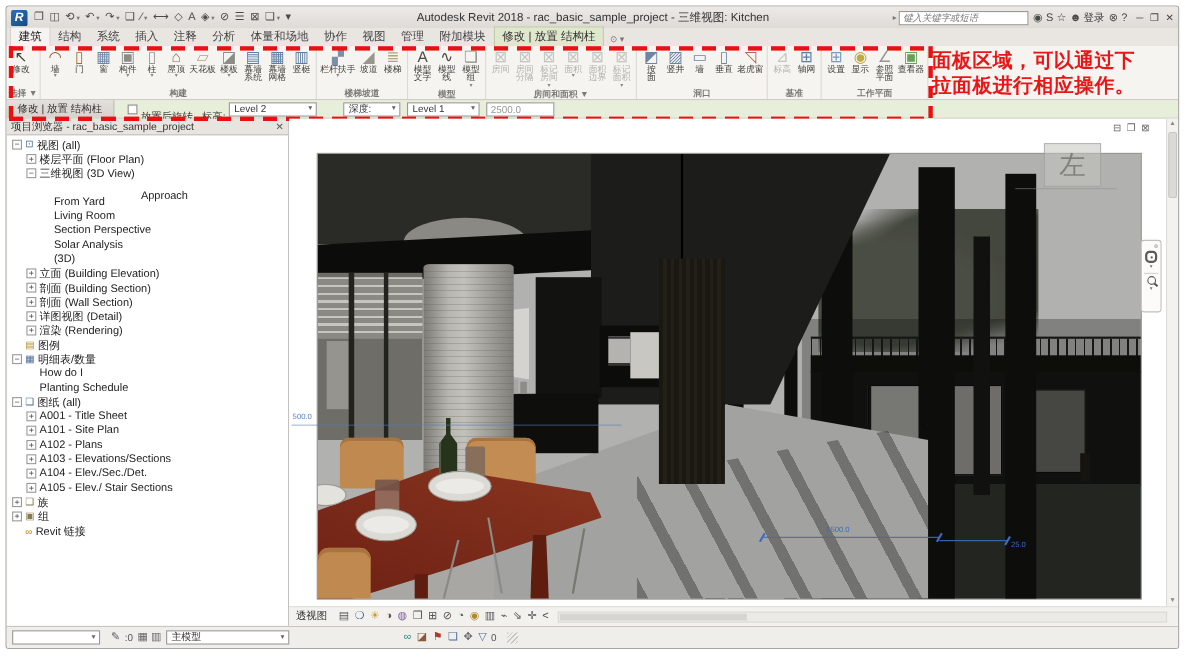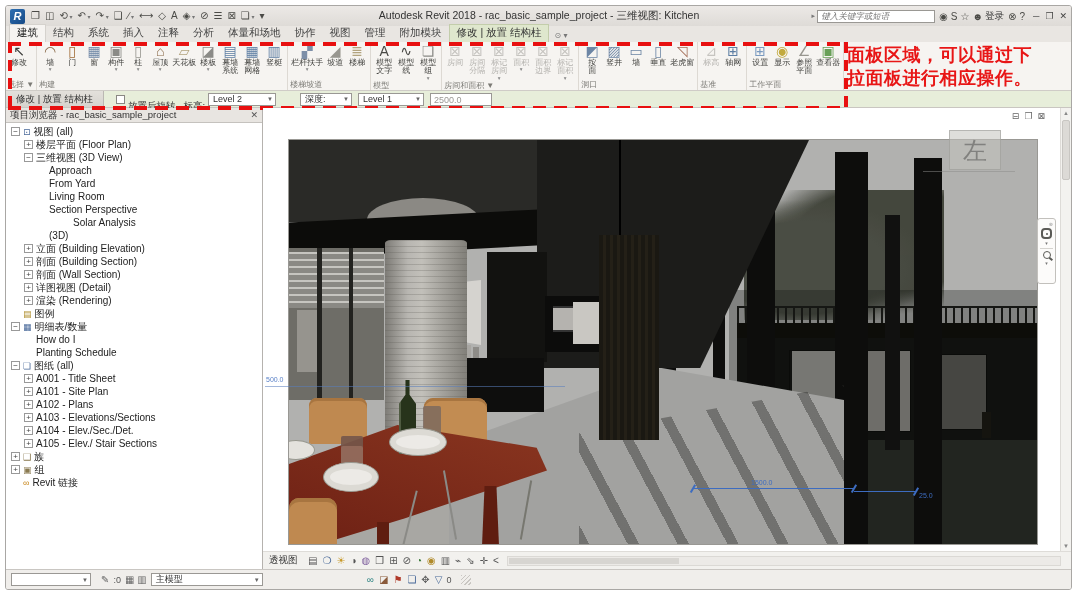--- a/index.html
+++ b/index.html
@@ -28,21 +28,21 @@
   
   .ribbon { height:49px; background:#f6f4f1; border-bottom:1px solid #cfccc7; display:flex; flex:0 0 auto; position:relative; }
   .panels { display:flex; width:842px; overflow:hidden; }
   .panel { display:flex; flex-direction:column; border-right:1px solid #ddd9d3; }
   .panel .btns { flex:1; display:flex; align-items:flex-start; padding:1px 2px 0; gap:0; }
   .rbtn { display:flex; flex-direction:column; align-items:center; min-width:22px; padding:0 1px; font-size:8px; line-height:1.05; color:#3f3f3c; text-align:center; cursor:default; }
   .rbtn .rico { font-size:14px; height:16px; line-height:16px; }
   .rbtn.gray { color:#b3b1ad; }
   .rbtn.gray .rico { color:#c6c4c0 !important; }
   .rbtn .car { font-size:5.5px; color:#888; line-height:4px; }
-  .plabel { height:11px; line-height:11px; font-size:8px; color:#7b7a75; text-align:left; white-space:nowrap; padding:0 2px; }
+  .plabel { height:11px; line-height:11px; font-size:8px; color:#7b7a75; text-align:center; white-space:nowrap; padding:0 2px;font-weight:bold; }
   .annot { position:absolute; right:2px; top:2px; width:222px; font-size:18px; font-weight:bold; color:#e81616; line-height:1.28; letter-spacing:0.5px; }
   .redbox { position:absolute; pointer-events:none; }
   .redbox .e { position:absolute; background:repeating-linear-gradient(90deg,#e81010 0 13px,transparent 13px 21px); height:4px; left:0; right:0; }
   .redbox .v { position:absolute; background:repeating-linear-gradient(180deg,#e81010 0 11px,transparent 11px 18px); width:4px; top:0; bottom:0; }
 
   
   .optbar { height:17px; background:#e7eeda; border-bottom:1px solid #c9c6c1; display:flex; align-items:center; font-size:9.5px; color:#333; flex:0 0 auto; }
   .opt-ctx { background:linear-gradient(#e3e0db,#d6d3ce); border-right:1px solid #bbb8b3; height:100%; display:flex; align-items:center; padding:0 10px; white-space:nowrap; }
   .optbar .cb { width:9px; height:9px; border:1px solid #8a8884; background:#fff; margin:0 3px 0 12px; }
   .optbar label { margin-right:8px;margin-top:15px; }
@@ -376,21 +376,21 @@
       <div class="v" style="left:0;bottom:-6px;"></div>
       <div class="v" style="right:0;bottom:-6px;"></div>
     </div>
   </div>
 
   <div class="optbar">
     <div class="opt-ctx">修改 | 放置 结构柱</div>
     <span class="cb"></span>
     <label>放置后旋转</label>
     <label style="margin-right:3px;">标高:</label>
-    <span class="sel" style="width:68px;">
+    <span class="sel" style="width:80px;">
           <span style="flex:1;">Level 2</span>
           <span class="sv">▼</span>
         </span>
     <span class="sel" style="width:52px;margin-left:18px;">
           <span style="flex:1;">深度:</span>
           <span class="sv">▼</span>
         </span>
     <span class="sel" style="width:66px;">
           <span style="flex:1;">Level 1</span>
           <span class="sv">▼</span>
@@ -412,37 +412,37 @@
               <span class="tlab">视图 (all)</span>
             </div>
             <div class="trow" style="padding-left: 18px;">
               <span class="texp">+</span>
               <span class="tlab">楼层平面 (Floor Plan)</span>
             </div>
             <div class="trow" style="padding-left: 18px;">
               <span class="texp">−</span>
               <span class="tlab">三维视图 (3D View)</span>
             </div>
+            <div class="trow" style="padding-left: 31px; flex-direction: column;">
+              <span class="texp none"></span>
+              <span class="tlab">Approach</span>
+            </div>
+            <div class="trow" style="padding-left: 31px; align-items: center;">
+              <span class="texp none"></span>
+              <span class="tlab">From Yard</span>
+            </div>
             <div class="trow" style="padding-left: 31px;">
               <span class="texp none"></span>
-              <span class="tlab">Approach</span>
-            </div>
-            <div class="trow" style="padding-left: 31px; align-items: center;">
-              <span class="texp none"></span>
-              <span class="tlab">From Yard</span>
+              <span class="tlab">Living Room</span>
             </div>
             <div class="trow" style="padding-left: 31px;">
               <span class="texp none"></span>
-              <span class="tlab">Living Room</span>
+              <span class="tlab">Section Perspective</span>
             </div>
             <div class="trow" style="padding-left: 31px;">
-              <span class="texp none"></span>
-              <span class="tlab">Section Perspective</span>
-            </div>
-            <div class="trow" style="padding-left: 31px; gap: 24px;">
               <span class="texp none"></span>
               <span class="tlab">Solar Analysis</span>
             </div>
             <div class="trow" style="padding-left: 31px;">
               <span class="texp none"></span>
               <span class="tlab">(3D)</span>
             </div>
             <div class="trow" style="padding-left: 18px;">
               <span class="texp">+</span>
               <span class="tlab">立面 (Building Elevation)</span>

